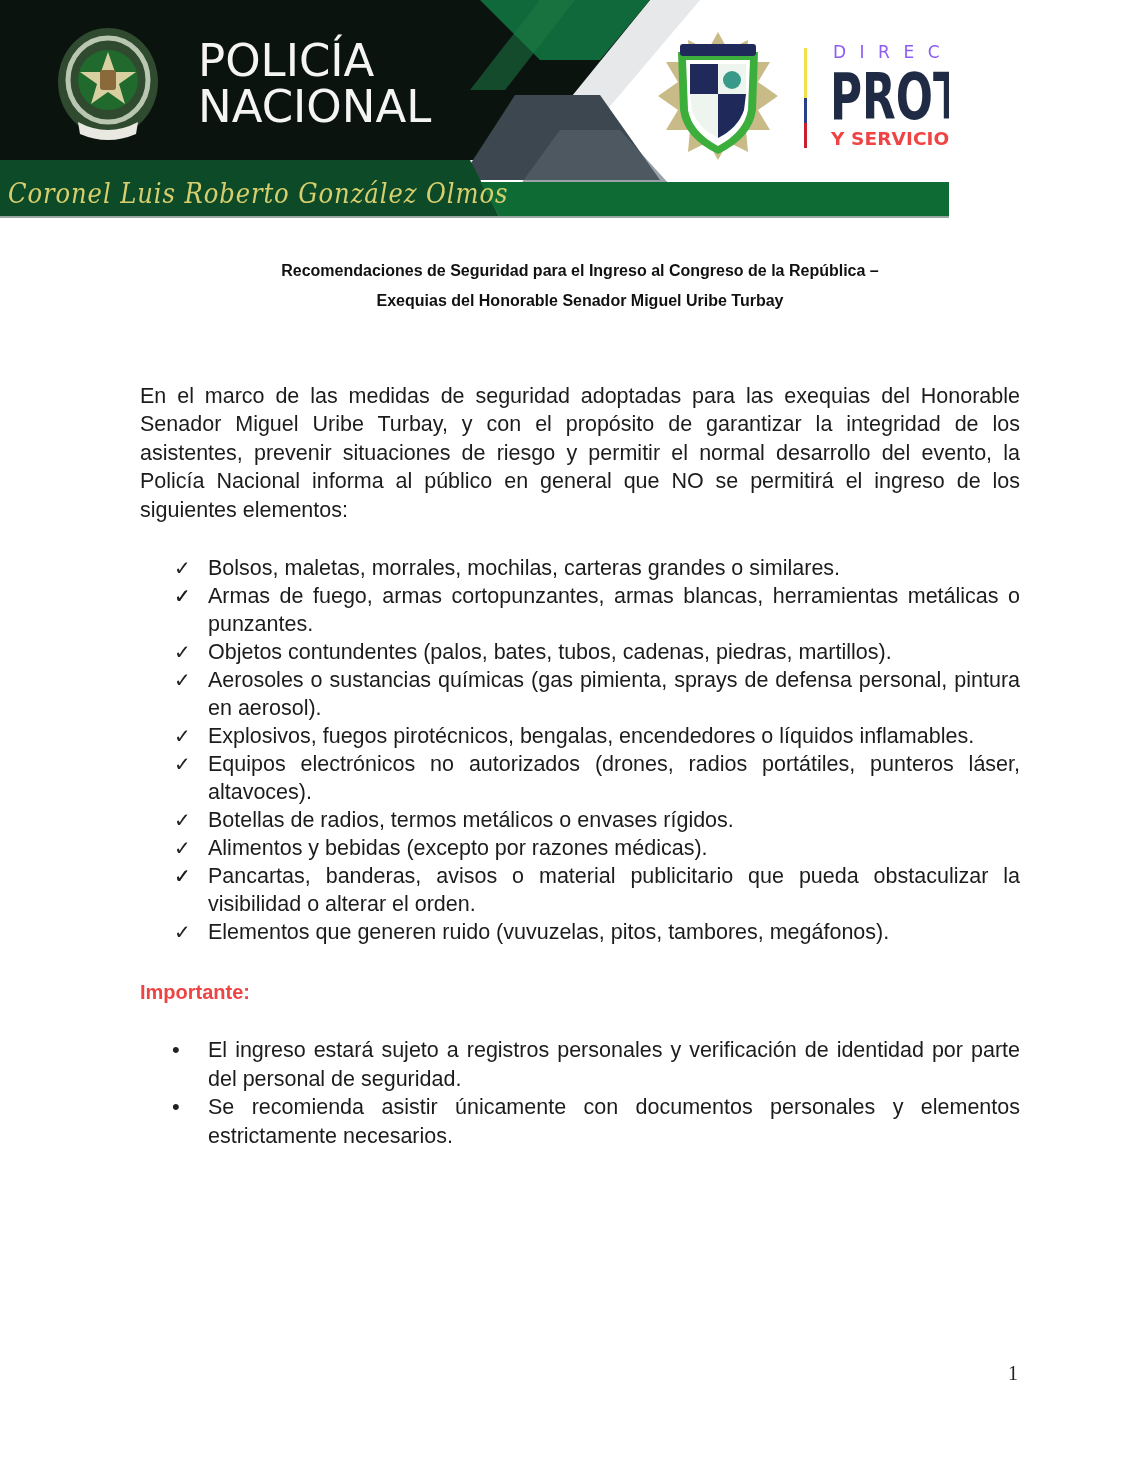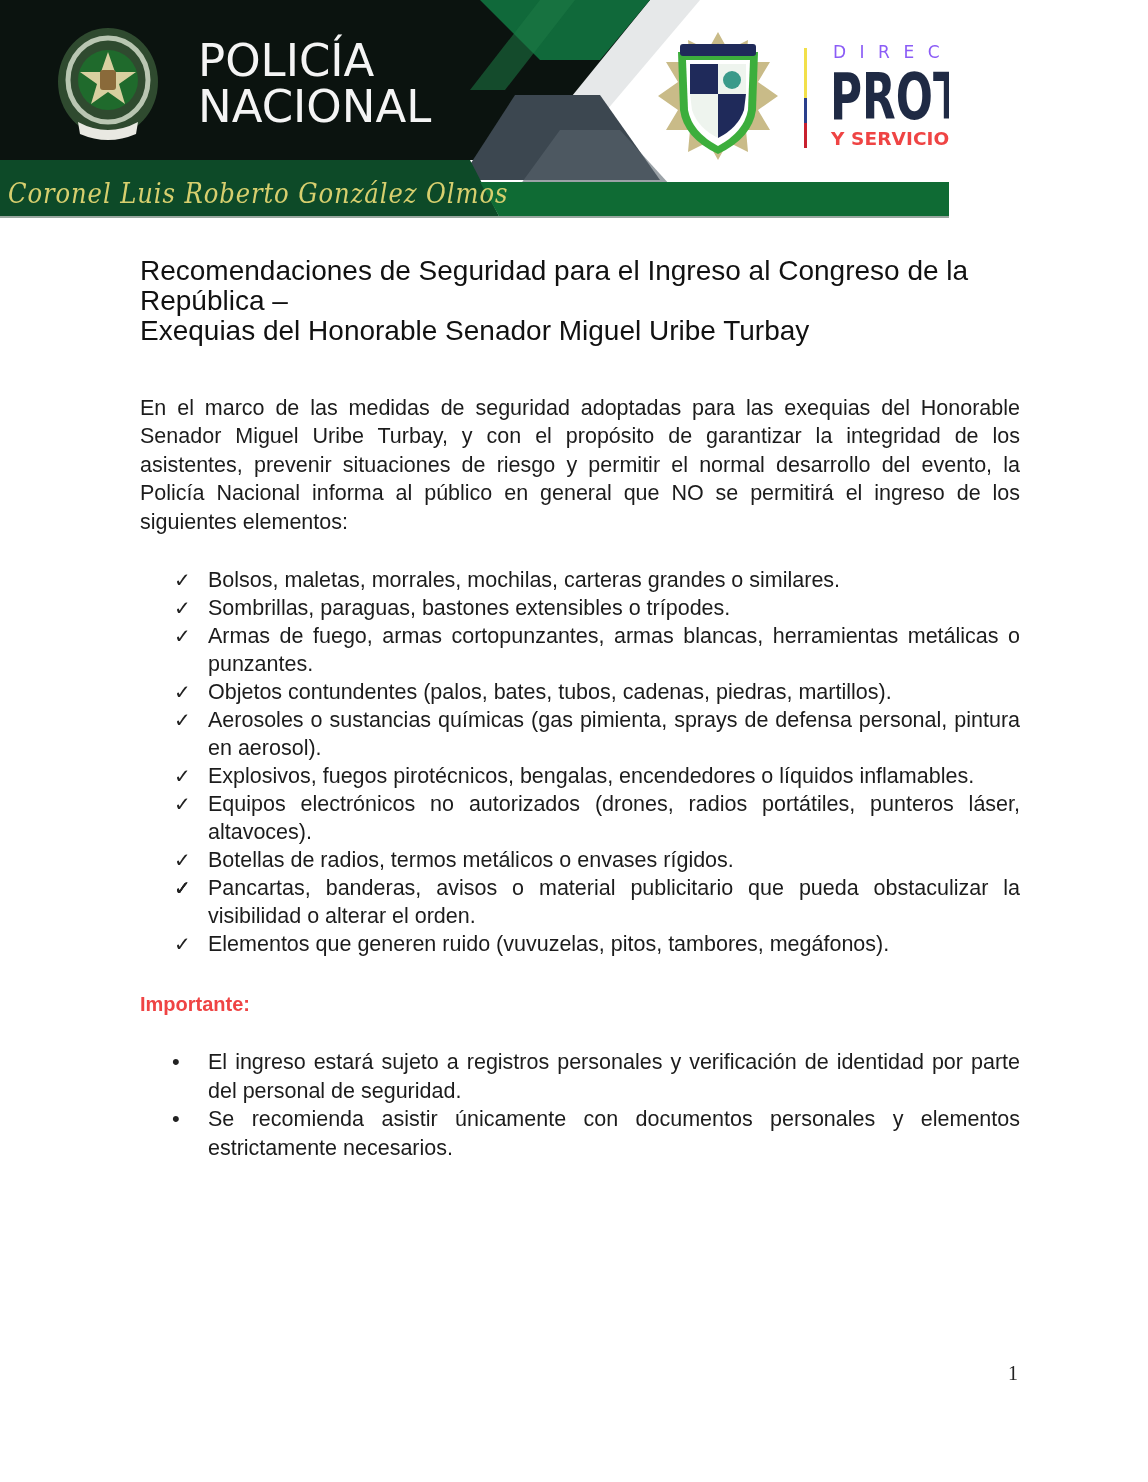--- a/index.html
+++ b/index.html
@@ -13,22 +13,22 @@
   .pn-title div { white-space:nowrap; }
   .signature { position:absolute; left:8px; top:178px; color:#d7cf6e; font-family:"DejaVu Serif", serif; font-style:italic; font-size:27px; letter-spacing:1px; white-space:nowrap; transform:scaleX(0.9); transform-origin:left center; }
   .crest-right { position:absolute; left:656px; top:30px; width:124px; height:132px; }
   .flag-bar { position:absolute; left:804px; top:48px; width:3px; height:100px; }
   .dir-small { position:absolute; left:833px; top:42px; font-family:"DejaVu Sans", sans-serif; font-size:17px; letter-spacing:13.5px; color:#8b5cf6; white-space:nowrap; }
   .dir-big { position:absolute; left:830px; top:64px; font-family:"DejaVu Sans Condensed","DejaVu Sans", sans-serif; font-weight:700; font-size:64px; line-height:66px; color:#1f2a44; white-space:nowrap; transform:scaleX(0.76); transform-origin:left top; letter-spacing:0px; }
   .dir-sub { position:absolute; left:831px; top:128px; font-family:"DejaVu Sans", sans-serif; font-weight:700; font-size:18.5px; color:#ef4444; white-space:nowrap; letter-spacing:0.1px; }
 
   
   .doc { position:absolute; left:140px; top:256px; width:880px; font-family:"Liberation Sans", sans-serif; }
-  .title { font-weight:400; font-size:28px; line-height:30px; color:#111; margin:0; }
-  .intro { margin:48px 0 0 0; font-size:21.5px; line-height:28.4px; text-align:justify; color:#1c1c1c; }
+  .title { text-align:center; font-weight:700; font-size:16px; line-height:30px; color:#111; margin:0; }
+  .intro { margin:66px 0 0 0; font-size:21.5px; line-height:28.4px; text-align:justify; color:#1c1c1c; }
   ul.checks { list-style:none; margin:30px 0 0 0; padding:0 0 0 68px; }
   ul.checks li { position:relative; font-size:21.5px; line-height:28px; text-align:justify; color:#1c1c1c; }
   ul.checks li .mk { position:absolute; left:-34px; top:0; font-size:20px; color:#222; }
   .imp-label { margin:32px 0 0 0; font-weight:700; font-size:20px; line-height:28px; color:#ef4444; }
   ul.bullets { list-style:none; margin:30px 0 0 0; padding:0 0 0 68px; }
   ul.bullets li { position:relative; font-size:21.5px; line-height:28.5px; text-align:justify; color:#1c1c1c; }
   ul.bullets li .mk { position:absolute; left:-36px; top:0; font-size:22px; color:#222; }
   .closing { margin:30px 0 0 0; font-size:21.5px; line-height:28.4px; text-align:justify; color:#1c1c1c; }
   .pageno { position:absolute; left:1008px; top:1362px; font-family:"Liberation Serif", serif; font-size:20px; color:#222; }
 </style>
@@ -99,28 +99,28 @@
 <div class="doc">
   <h1 class="title">
     <span>Recomendaciones de Seguridad para el Ingreso al Congreso de la República –</span><br>
     <span>Exequias del Honorable Senador Miguel Uribe Turbay</span>
   </h1>
 
   <p class="intro">En el marco de las medidas de seguridad adoptadas para las exequias del Honorable Senador Miguel Uribe Turbay, y con el propósito de garantizar la integridad de los asistentes, prevenir situaciones de riesgo y permitir el normal desarrollo del evento, la Policía Nacional informa al público en general que NO se permitirá el ingreso de los siguientes elementos:</p>
 
   <ul class="checks">
     <li><span class="mk">✓</span><span>Bolsos, maletas, morrales, mochilas, carteras grandes o similares.</span></li>
-    <li><span class="mk">✓</span><span>Sombrillas, paraguas, bastones extensibles o trípodes.</span></li>
+    <li><span class="mk">✓</span></li>
     <li><span class="mk">✓</span><span>Armas de fuego, armas cortopunzantes, armas blancas, herramientas metálicas o punzantes.</span></li>
     <li><span class="mk">✓</span><span>Objetos contundentes (palos, bates, tubos, cadenas, piedras, martillos).</span></li>
     <li><span class="mk">✓</span><span>Aerosoles o sustancias químicas (gas pimienta, sprays de defensa personal, pintura en aerosol).</span></li>
     <li><span class="mk">✓</span><span>Explosivos, fuegos pirotécnicos, bengalas, encendedores o líquidos inflamables.</span></li>
     <li><span class="mk">✓</span><span>Equipos electrónicos no autorizados (drones, radios portátiles, punteros láser, altavoces).</span></li>
     <li><span class="mk">✓</span><span>Botellas de radios, termos metálicos o envases rígidos.</span></li>
-    <li><span class="mk">✓</span></li>
+    <li><span class="mk">✓</span><span>Alimentos y bebidas (excepto por razones médicas).</span></li>
     <li><span class="mk">✓</span></li>
     <li><span class="mk">✓</span><span>Pancartas, banderas, avisos o material publicitario que pueda obstaculizar la visibilidad o alterar el orden.</span></li>
     <li><span class="mk">✓</span><span>Elementos que generen ruido (vuvuzelas, pitos, tambores, megáfonos).</span></li>
   </ul>
 
   <p class="imp-label">Importante:</p>
 
   <ul class="bullets">
     <li><span class="mk">•</span><span>El ingreso estará sujeto a registros personales y verificación de identidad por parte del personal de seguridad.</span></li>
     <li><span class="mk">•</span><span>Se recomienda asistir únicamente con documentos personales y elementos estrictamente necesarios.</span></li>

